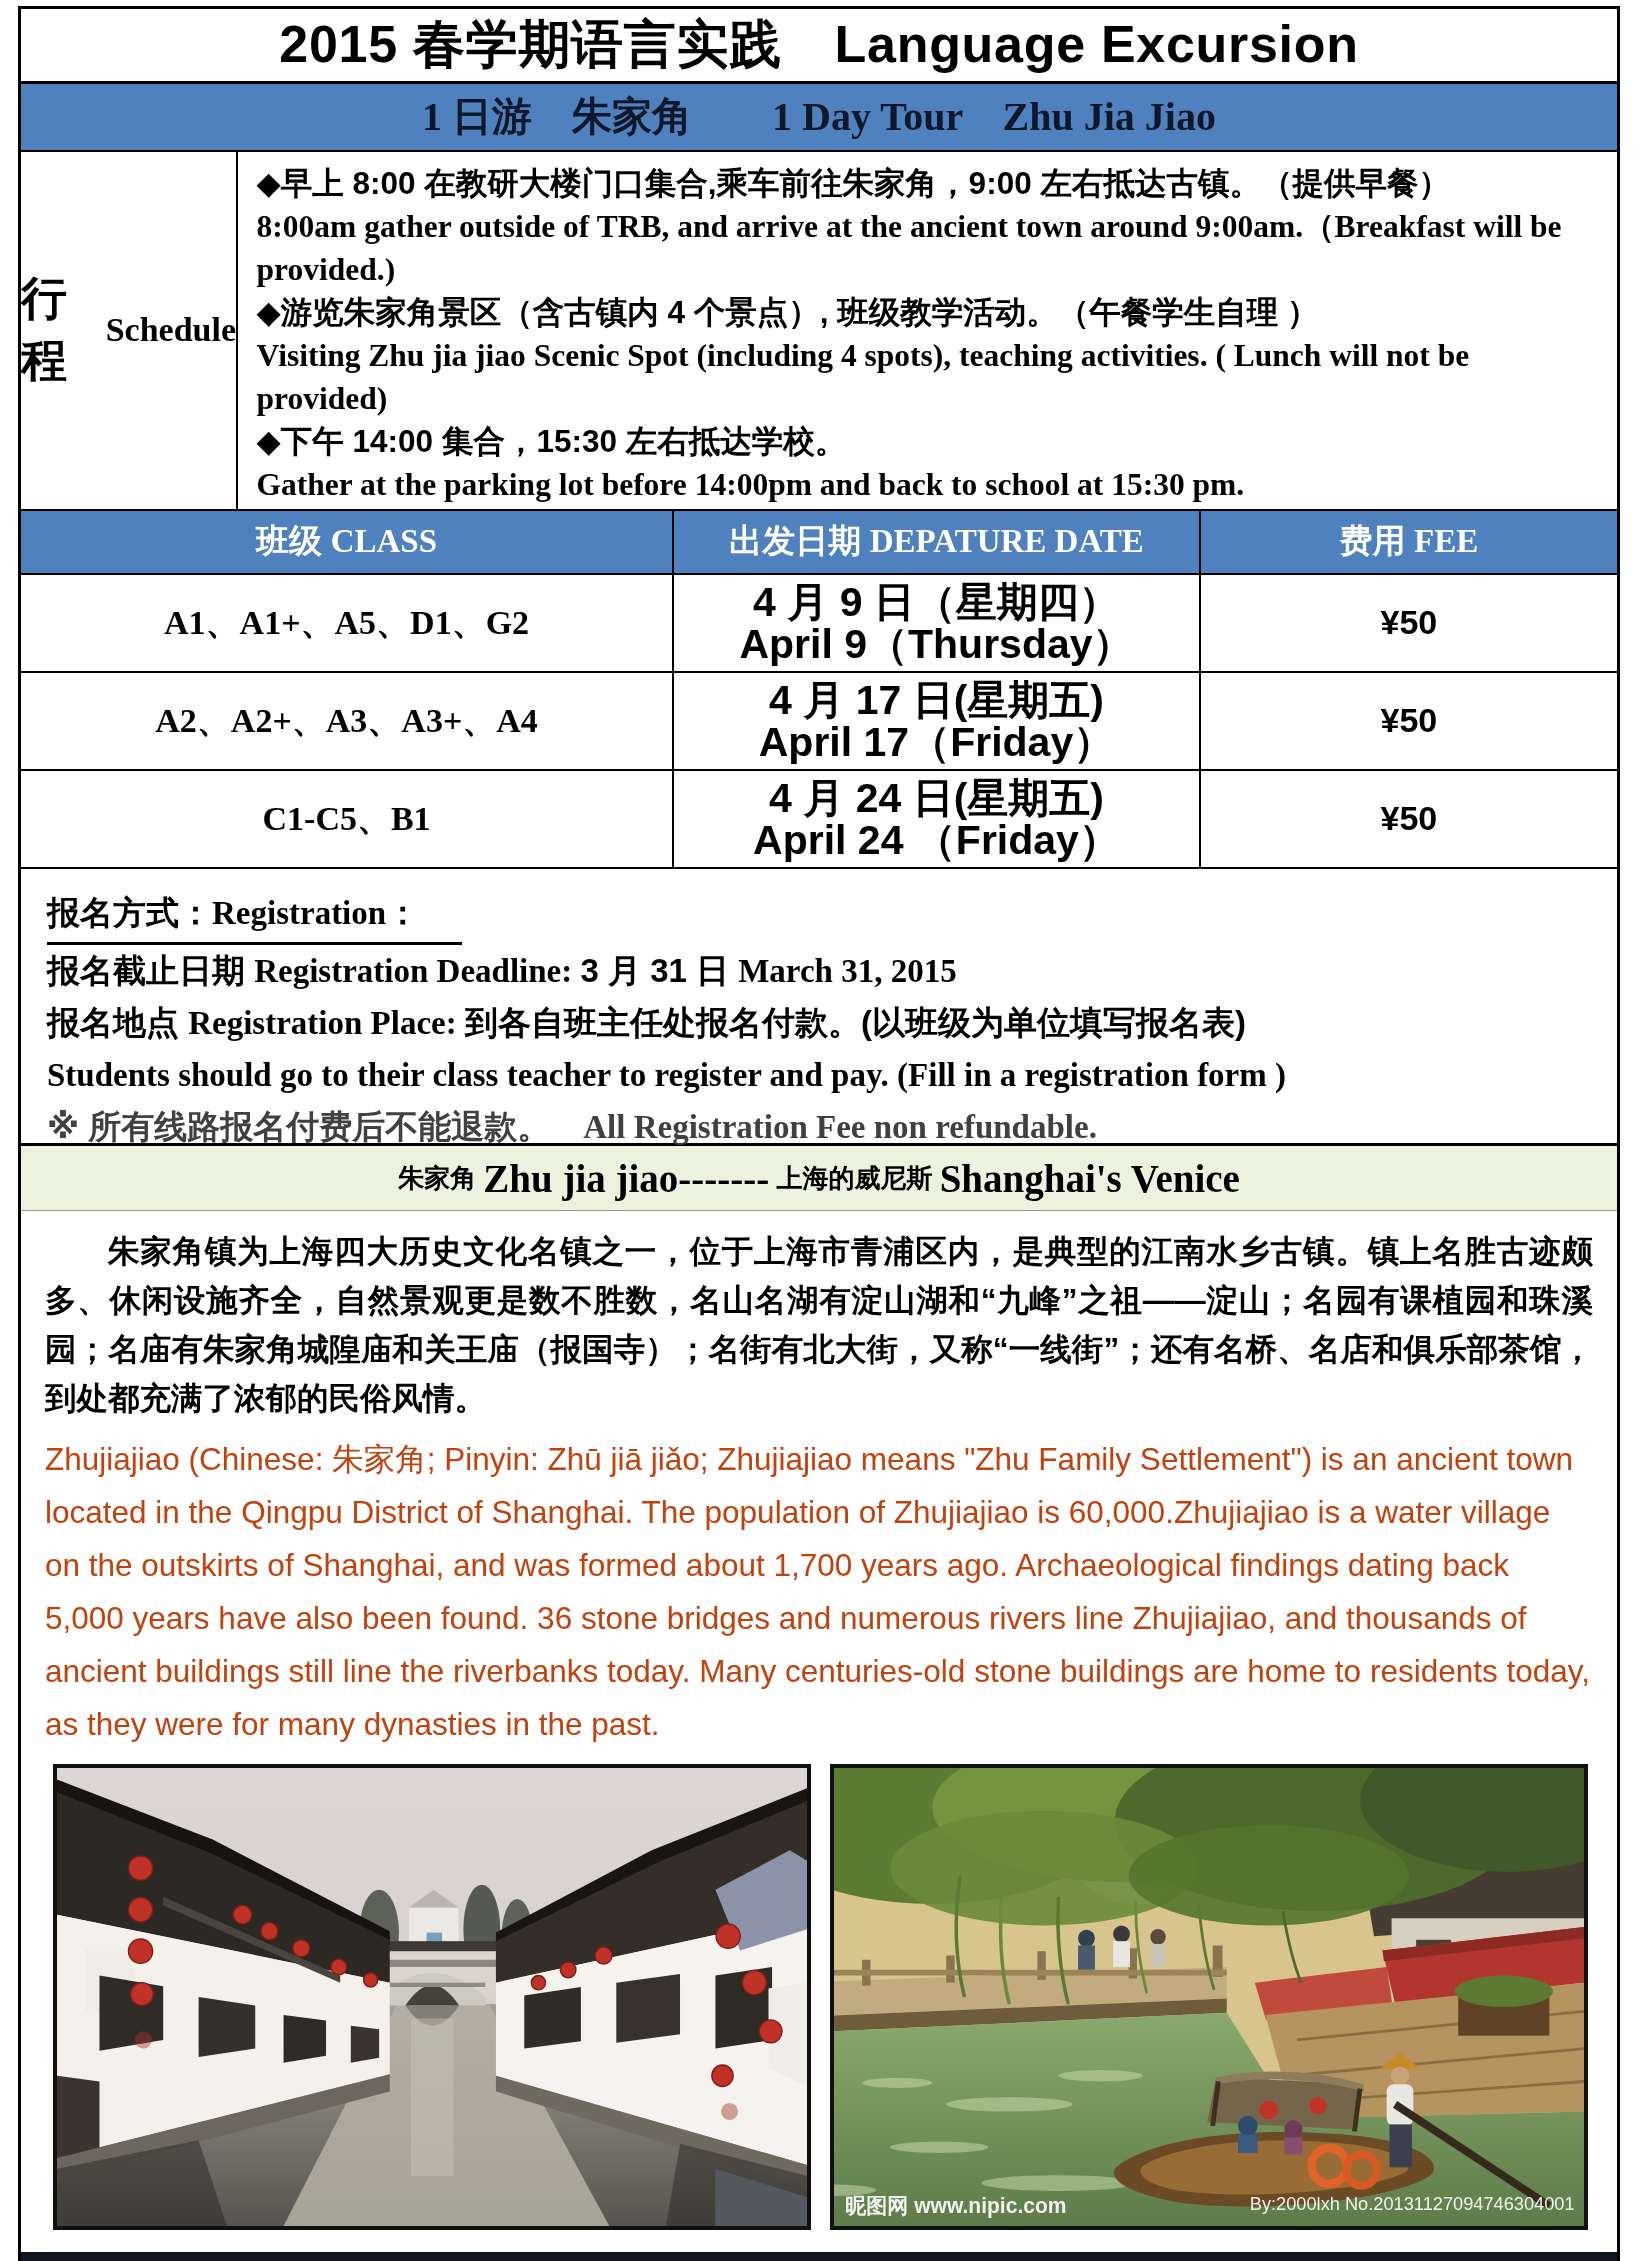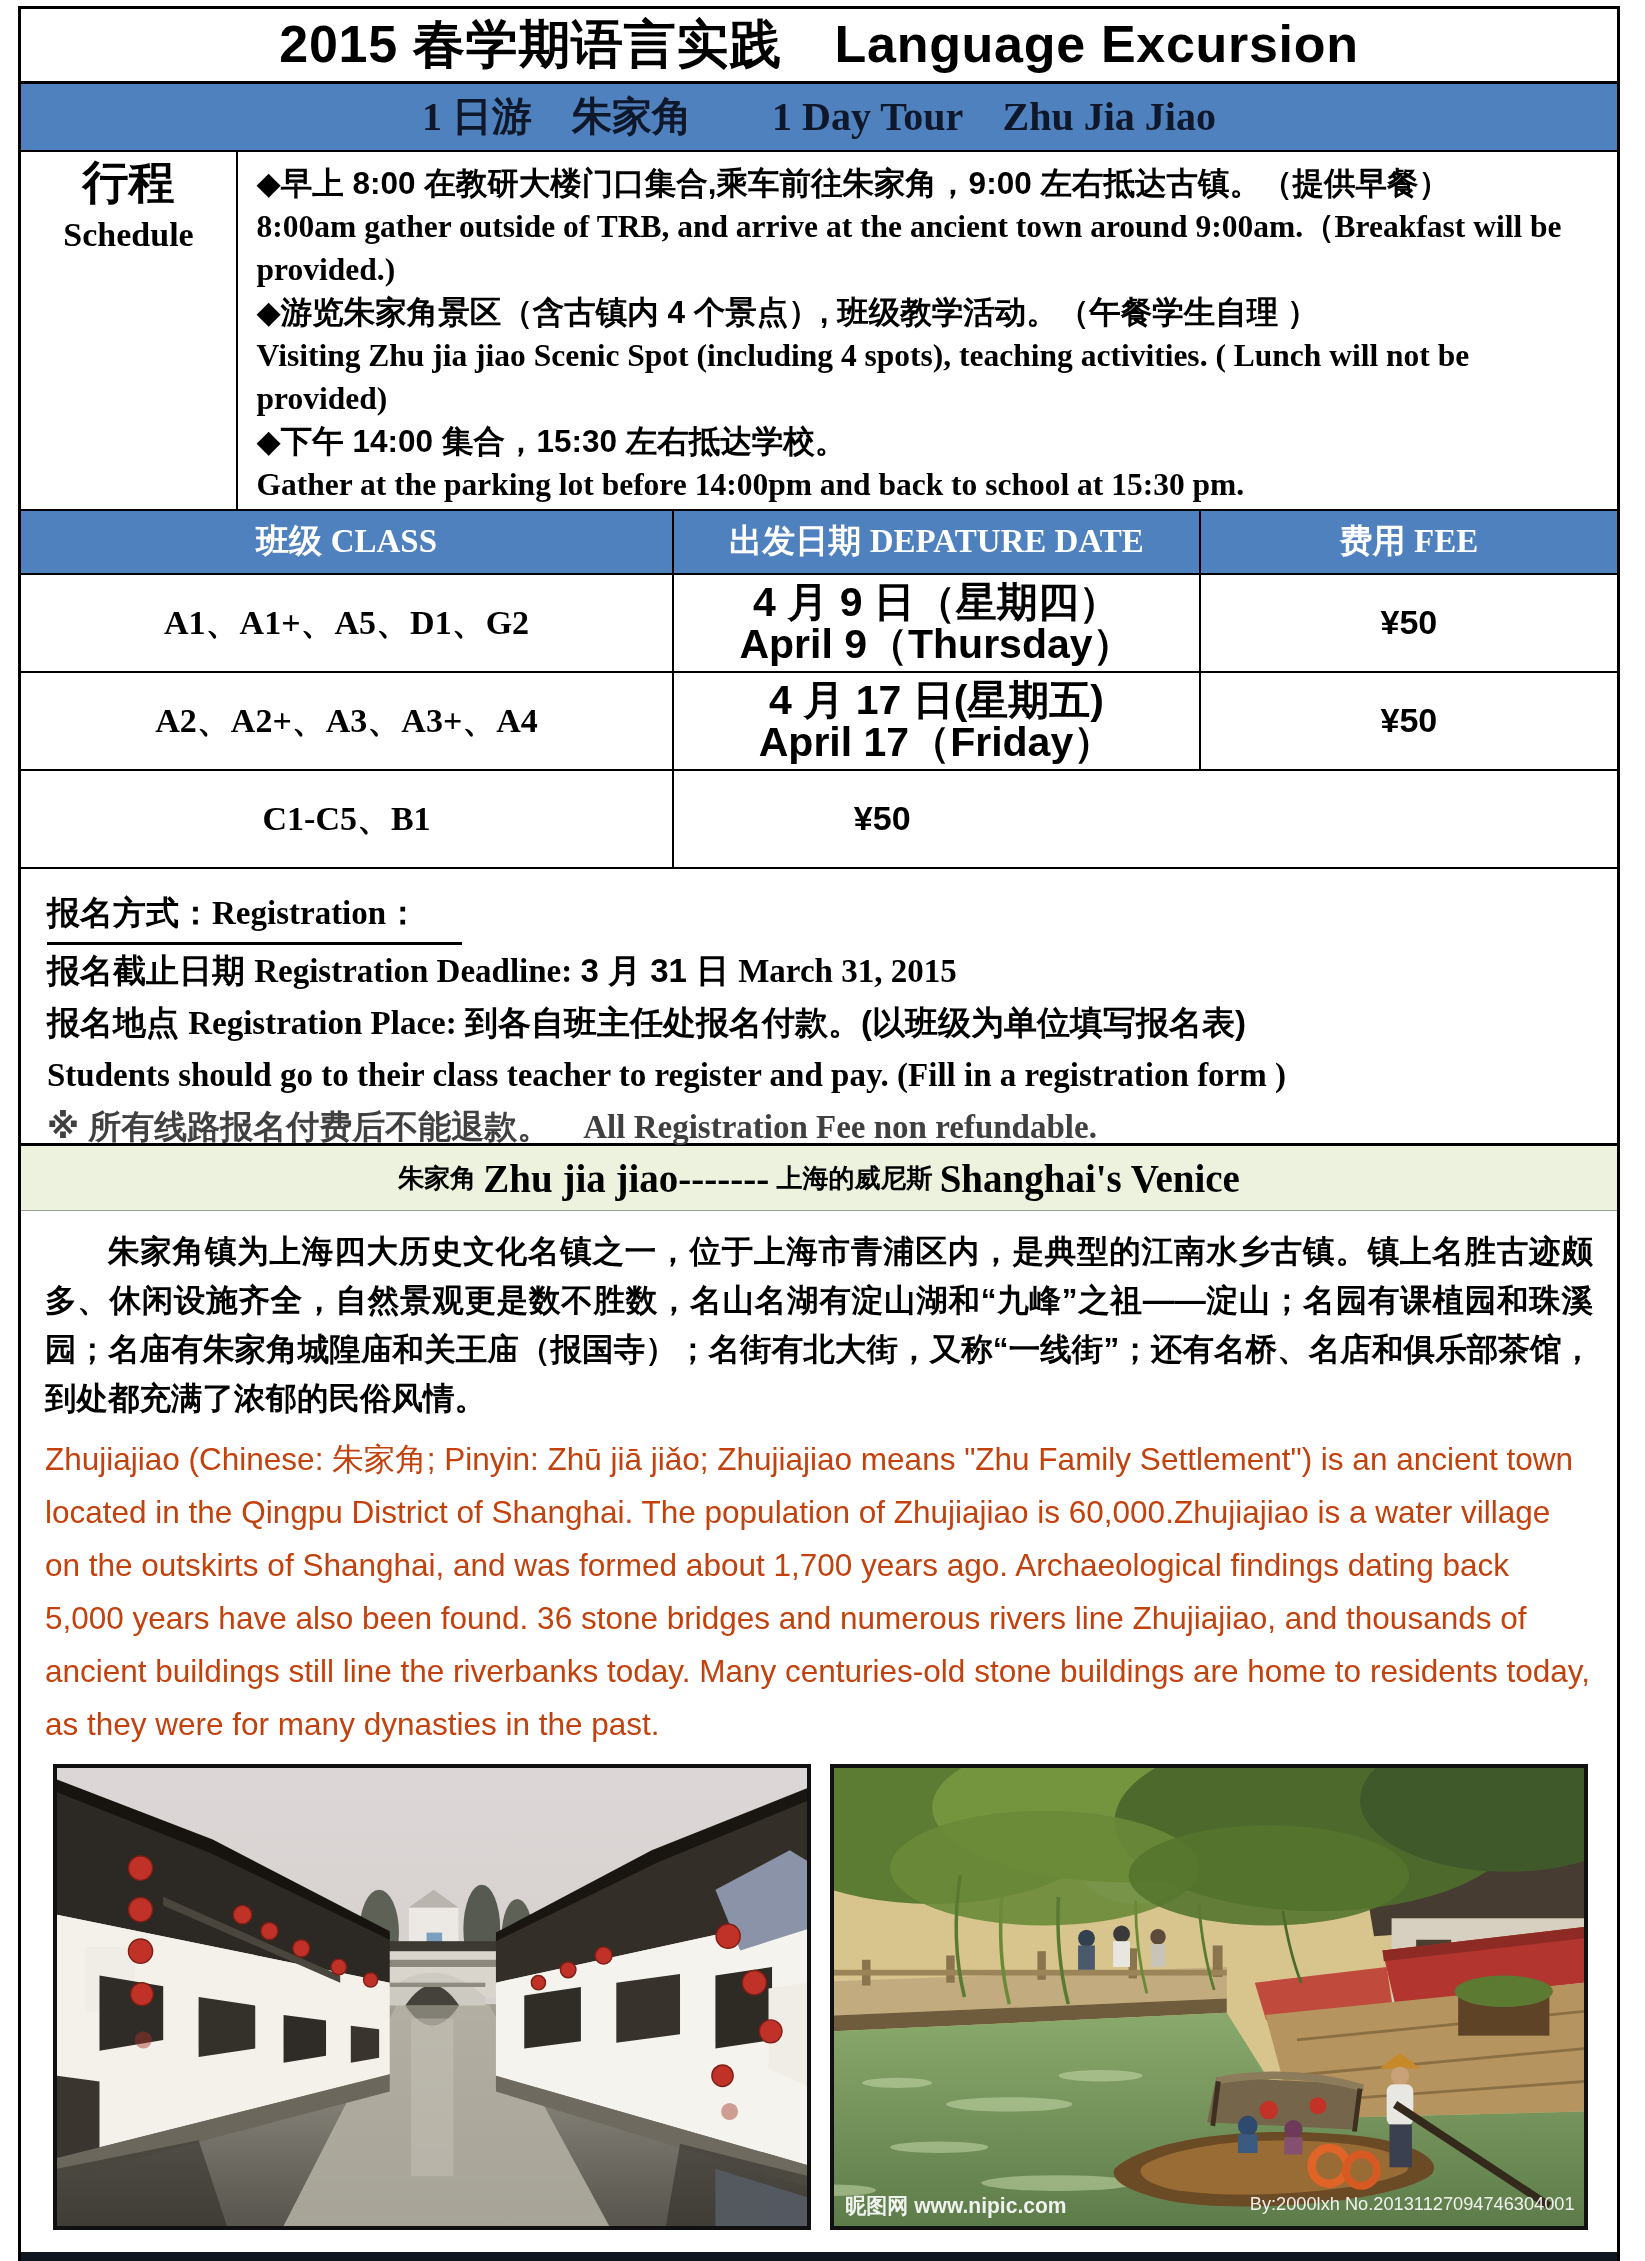--- a/index.html
+++ b/index.html
@@ -14,21 +14,21 @@
   .title-row .t{font-size:52px;font-weight:bold;letter-spacing:0.7px;}
 
   
   .subtitle-row{height:66px;border-bottom:2.9px solid #000;background:#4E81BD;
                 display:flex;align-items:center;justify-content:center;}
   .subtitle-row .t{color:#0f172a;font-weight:bold;font-size:40px;
                    font-family:"Liberation Serif","DejaVu Serif",serif;}
 
   
   .sched{display:flex;border-bottom:2.9px solid #000;height:357px;box-sizing:content-box;}
-  .sched-left{width:215px;border-right:2.9px solid #000;display:flex;flex-direction:column;
+  .sched-left{width:215px;border-right:2.9px solid #000;display:flex;flex-direction:row;
               align-items:center;justify-content:flex-start;gap:2px;flex:none;}
   .sched-left .zh{font-size:46px;font-weight:bold;}
   .sched-left .en{font-size:34px;font-weight:bold;font-family:"Liberation Serif","DejaVu Serif",serif;}
   .sched-right{flex:1;padding:10px 18.6px 0 18.6px;}
   .sched-right .zh{font-size:31.5px;font-weight:bold;line-height:43px;}
   .sched-right .en{font-size:31.5px;font-weight:bold;line-height:43px;
                    font-family:"Liberation Serif","DejaVu Serif",serif;}
 
   
   .trow{display:flex;border-bottom:2.9px solid #000;}
@@ -138,20 +138,24 @@
         <span class="date-en">April 17（Friday）</span>
       </div>
       <div class="cell c3">
         <span class="fee-val">¥50</span>
       </div>
     </div>
 
     <div class="trow tbody-row">
       <div class="cell c1">
         <span class="class-val">C1-C5、B1</span>
+      </div>
+      <div class="cell c2">
+        <span class="date-zh">4 月 24 日(星期五)</span>
+        <span class="date-en">April  24 （Friday）</span>
       </div>
       <div class="cell c3">
         <span class="fee-val">¥50</span>
       </div>
     </div>
 
     <div class="reg">
       <div class="line">
         <span class="u"><span>报名方式：</span><span class="serif">Registration：</span></span>
       </div>

